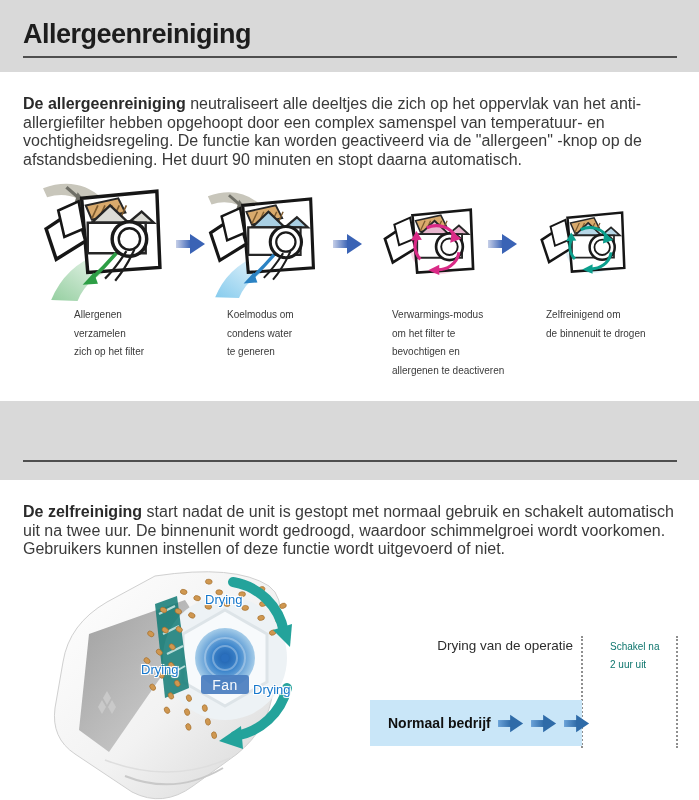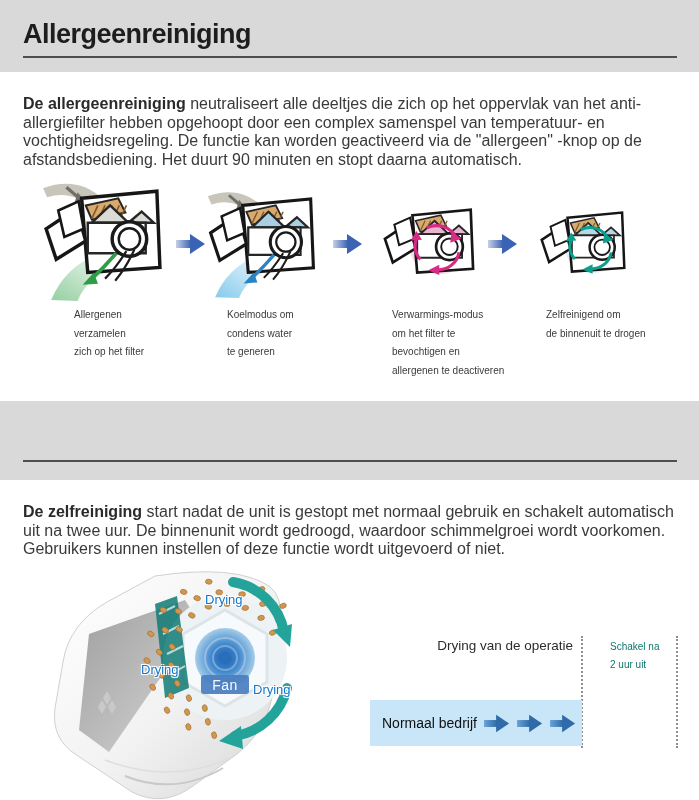--- a/index.html
+++ b/index.html
@@ -66,21 +66,21 @@
   .tl-switch-label{
     position:absolute;left:255px;top:8px;font-size:10px;line-height:18px;
     color:#0f766e;white-space:pre-line;
   }
   .tl-div{position:absolute;top:6px;height:112px;width:0;border-left:2px dotted var(--divider,#8f8f8f);}
   .tl-div1{left:226px;}
   .tl-div2{left:321px;}
   .tl-bar{position:absolute;top:70px;height:46px;display:flex;align-items:center;}
   .tl-bar-normal{left:15px;width:212px;background:var(--normal-bg,#c9e6f8);}
   .tl-bar-clean{left:227px;width:95px;background:var(--cleaning-bg,#c7dfa2);}
-  .tl-bar-label{font-size:14px;font-weight:normal;color:#101010;padding-left:12px;white-space:nowrap;}
+  .tl-bar-label{font-size:14px;font-weight:bold;color:#101010;padding-left:18px;white-space:nowrap;}
   .bar-arrow{width:26px;height:19px;margin-left:7px;flex:0 0 auto;}
   .bar-arrow-green{width:27px;height:21px;margin-left:5px;}
 </style>
 </head>
 <body>
 
 <div class="page">
 
   <div class="band band1">
     <h1 class="band-title">Allergeenreiniging</h1>

